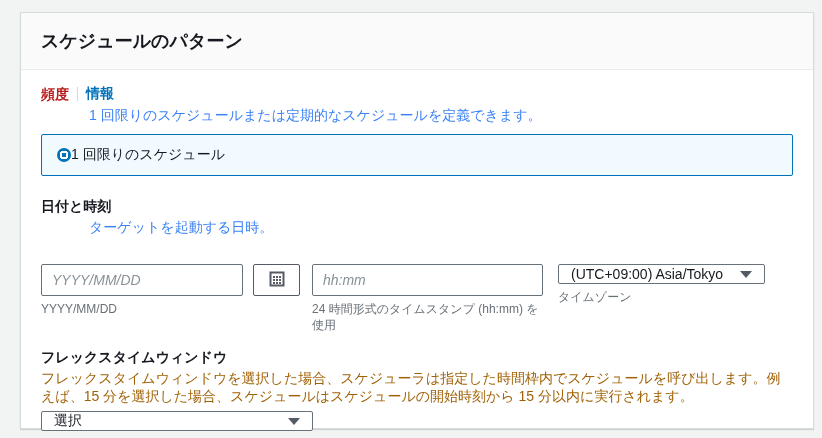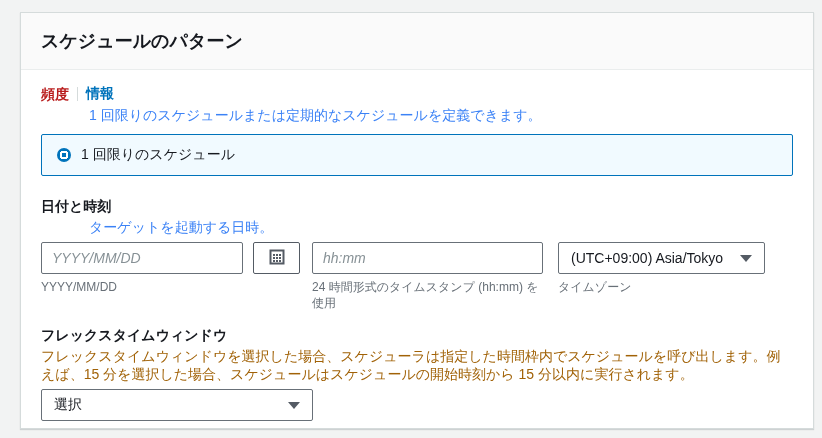--- a/index.html
+++ b/index.html
@@ -33,38 +33,38 @@
   .info-link { color: #0073bb; font-weight: 700; text-decoration: none; cursor: pointer; }
   .field-desc { color: #3b82f6; line-height: 18px; margin-top: 2px; margin-left: 48px; }
 
   .tiles { display: flex; gap: 20px; margin-top: 10px; margin-bottom: 20px; }
   .tile {
     flex: 1;
     height: 42px;
     border: 1px solid #687078;
     border-radius: 2px;
     background: #ffffff;
-    display: flex; align-items: center; gap: 10px;
+    display: flex; align-items: center; gap: 0;
     padding: 0 15px;
     cursor: pointer;
   }
   .tile.selected { border-color: #0073bb; background: #f1faff; }
   .radio {
     width: 14px; height: 14px; border-radius: 50%;
     border: 1px solid #687078; background: #ffffff; flex: 0 0 auto;
   }
   .radio.checked {
     border: none;
     background: radial-gradient(circle, #0073bb 0 2.5px, #ffffff 2.5px 4.5px, #0073bb 4.5px 7px);
   }
   .tile-label { color: #16191f; }
 
   .section-heading { font-weight: 700; line-height: 20px; }
 
-  .fields-row { display: flex; margin-top: 6px; }
+  .fields-row { display: flex; margin-top: 28px; }
   .field-col { display: flex; flex-direction: column; }
   .col-date { width: 259px; margin-right: 12px; }
   .col-time { width: 231px; margin-right: 15px; }
   .col-tz   { width: 207px; }
   .input-group { display: flex; gap: 10px; }
   .text-input {
     height: 32px; width: 100%;
     border: 1px solid #687078; border-radius: 2px;
     padding: 0 10px; font-size: 14px; color: #16191f;
     font-family: "Liberation Sans", "DejaVu Sans", sans-serif;
@@ -74,21 +74,21 @@
   .date-input { width: 202px; }
   .icon-button {
     width: 47px; height: 32px;
     border: 1px solid #545b64; border-radius: 2px;
     background: #ffffff; cursor: pointer;
     display: flex; align-items: center; justify-content: center;
   }
   .helper-text { font-size: 12px; color: #687078; line-height: 16px; margin-top: 5px; }
 
   .select-box {
-    height: 32px;
+    height: 20px;
     border: 1px solid #687078; border-radius: 2px;
     background: #ffffff; cursor: pointer;
     display: flex; align-items: center; justify-content: space-between;
     padding: 0 12px;
   }
   .select-value { color: #16191f; }
   .caret-down {
     width: 0; height: 0;
     border-left: 6px solid transparent;
     border-right: 6px solid transparent;

